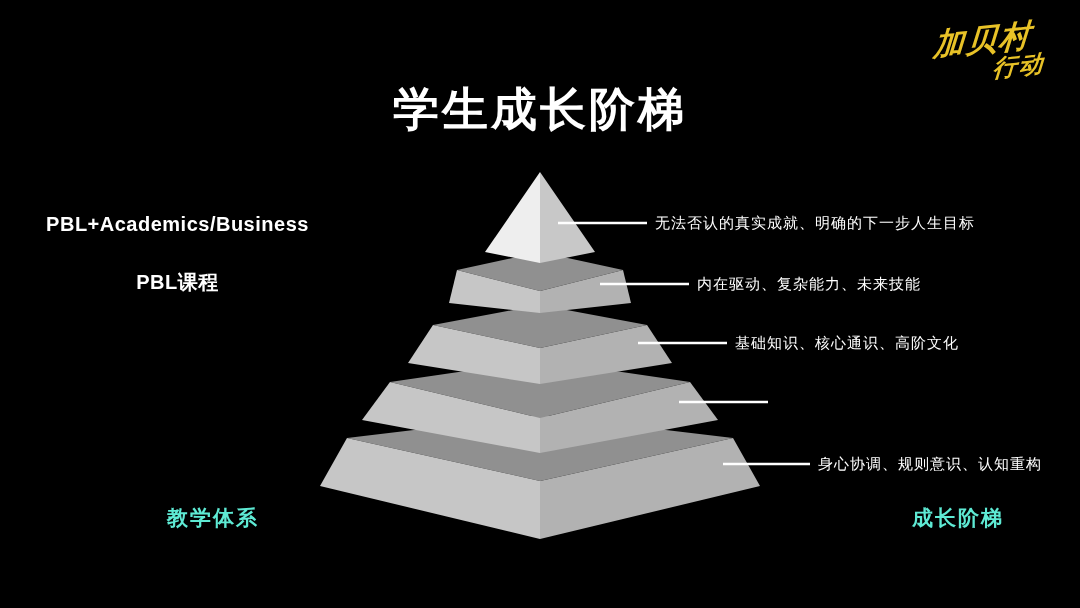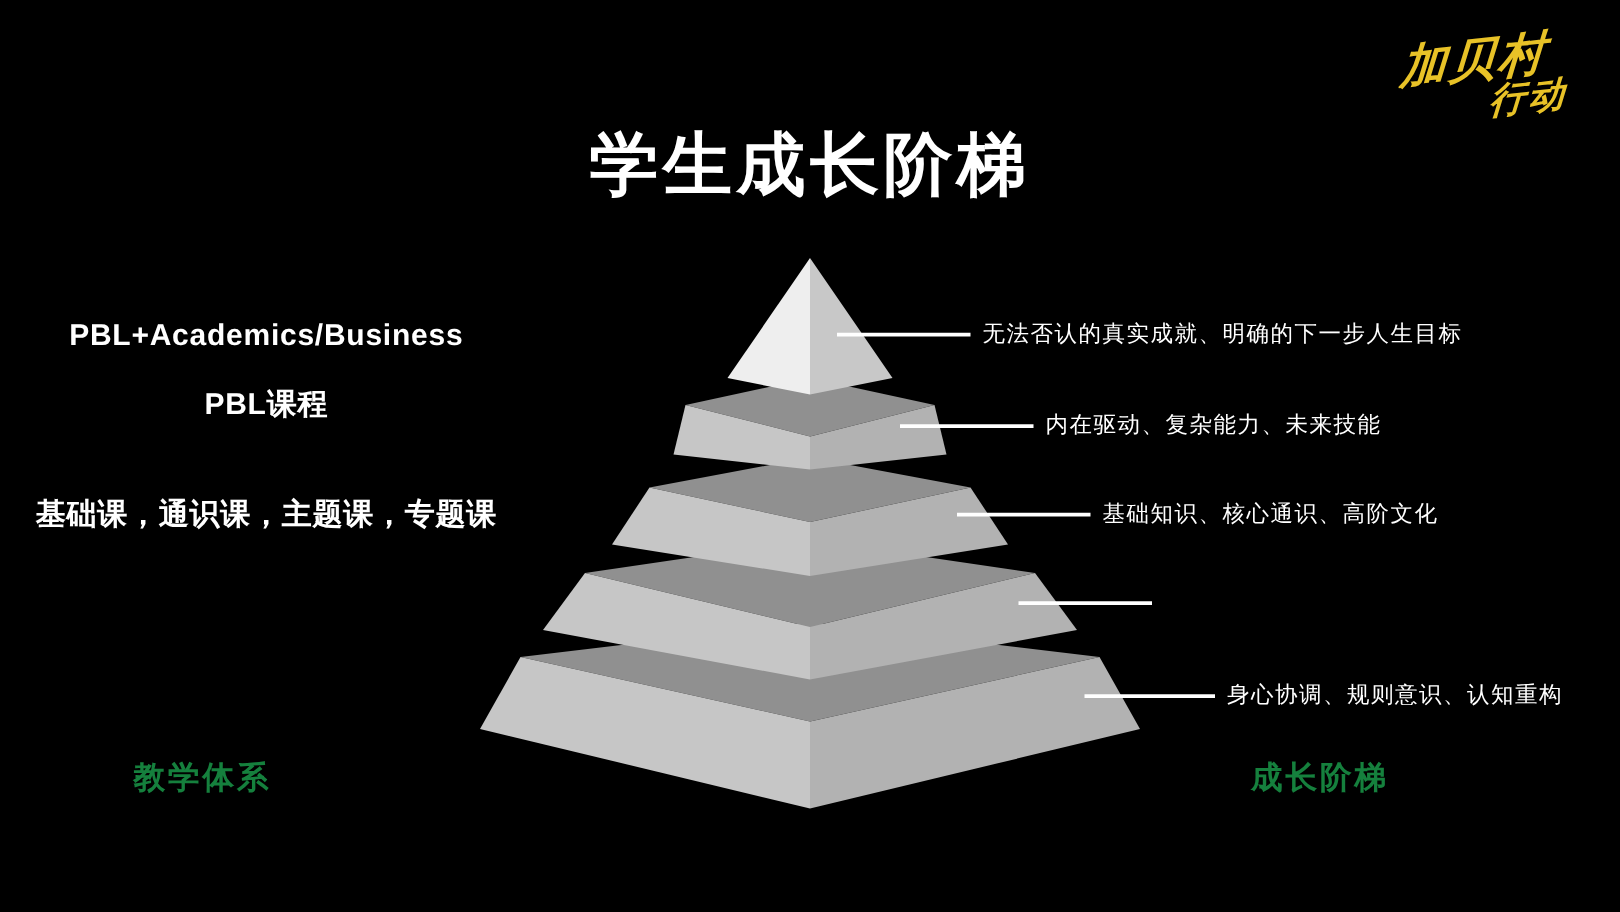--- a/index.html
+++ b/index.html
@@ -24,22 +24,22 @@
   .llabel{
     position:absolute;left:20px;width:315px;text-align:center;
     color:#ffffff;font-size:20px;font-weight:700;line-height:18px;
     letter-spacing:0.5px;white-space:nowrap;
   }
   .rlabel{
     position:absolute;color:#ffffff;font-size:15px;font-weight:400;
     line-height:18px;letter-spacing:1px;white-space:nowrap;
   }
   .axis-heading{
-    position:absolute;top:504px;width:170px;text-align:left;
-    color:#15803d;font-size:21px;font-weight:700;letter-spacing:2px;
+    position:absolute;top:504px;width:170px;text-align:right;
+    color:#5eead4;font-size:21px;font-weight:700;letter-spacing:2px;
     white-space:nowrap;
   }
   .axis-heading.left{left:89px;}
   .axis-heading.right{left:834px;}
 </style>
 </head>
 <body>
 
 <div class="stage">
 
@@ -72,22 +72,21 @@
     <polygon points="540,172 595,252 540,263" fill="#c8c8c8"></polygon>
 
     <line x1="558" y1="223" x2="647" y2="223" stroke-width="2.5" stroke="#ffffff"></line>
     <line x1="600" y1="284" x2="689" y2="284" stroke-width="2.5" stroke="#ffffff"></line>
     <line x1="638" y1="343" x2="727" y2="343" stroke-width="2.5" stroke="#ffffff"></line>
     <line x1="679" y1="402" x2="768" y2="402" stroke-width="2.5" stroke="#ffffff"></line>
     <line x1="723" y1="464" x2="810" y2="464" stroke-width="2.5" stroke="#ffffff"></line>
   </svg>
 
   <div class="llabel" style="top:215px">PBL+Academics/Business</div>
-  <div class="llabel" style="top:261px">PBL课程</div>
-  <div class="llabel" style="top:334px">基础课，通识课，主题课，专题课</div>
+  <div class="llabel" style="top:273px">PBL课程</div>
 
   <div class="rlabel" style="left:655px;top:214px">无法否认的真实成就、明确的下一步人生目标</div>
   <div class="rlabel" style="left:697px;top:275px">内在驱动、复杂能力、未来技能</div>
   <div class="rlabel" style="left:735px;top:334px">基础知识、核心通识、高阶文化</div>
   <div class="rlabel" style="left:818px;top:455px">身心协调、规则意识、认知重构</div>
 
   <div class="axis-heading left">教学体系</div>
   <div class="axis-heading right">成长阶梯</div>
 
 </div>

